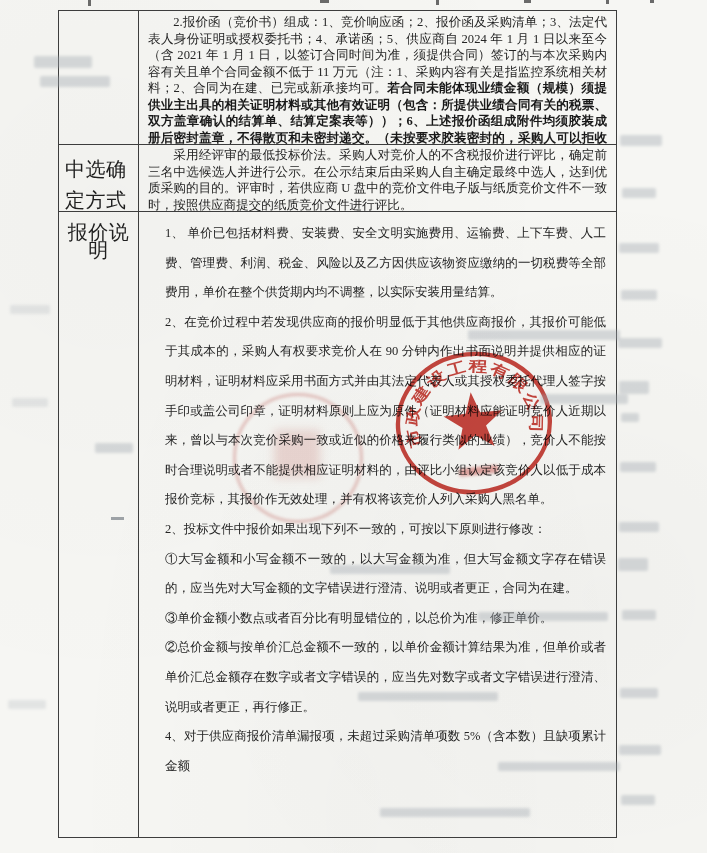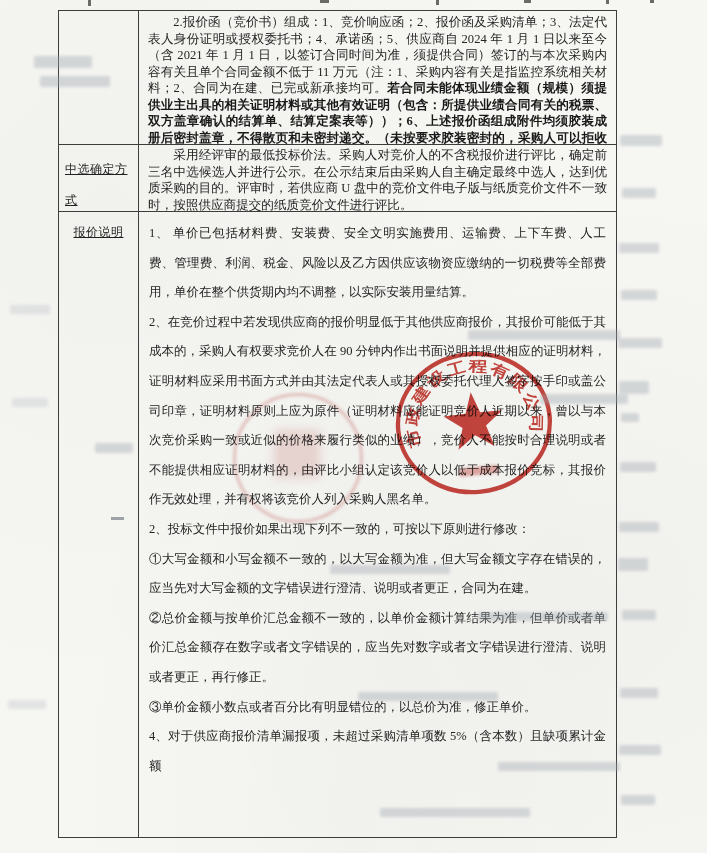--- a/index.html
+++ b/index.html
@@ -18,26 +18,26 @@
   }
   .doc-table{
     position:absolute;left:58px;top:10px;width:559px;height:828px;
     box-sizing:border-box;border:1.6px solid #3d3d3d;
     display:flex;flex-direction:column;
   }
   .row{display:flex;box-sizing:border-box;overflow:hidden;}
   .row + .row{border-top:1.6px solid #3d3d3d;}
   .row-1{height:133px;}
   .row-2{height:67px;}
-  .row-3{flex:1;}
+  .row-3{flex:1;gap:16px;}
   .cell{box-sizing:border-box;color:#242424;}
   .cell.label{
     width:80px;flex:0 0 80px;border-right:1.6px solid #3d3d3d;
-    font-size:12px;line-height:31px;word-break:break-all;
-    padding:9px 0 0 6px;letter-spacing:.5px;color:#1f1f1f;text-decoration:underline;
+    font-size:20px;line-height:31px;word-break:break-all;
+    padding:9px 0 0 6px;letter-spacing:.5px;color:#1f1f1f;
   }
   .cell.label.notes{padding:11px 0 0 0;text-align:center;line-height:18px;}
   .cell.content{
     flex:1;overflow:hidden;
     font-size:12.6px;line-height:16.5px;
     text-align:justify;text-justify:inter-character;word-break:break-all;
     padding:3px 9px 0 9px;color:#242424;
   }
   .cell.content p{margin:0;}
   .indent{text-indent:2em;}
@@ -89,22 +89,22 @@
       </div>
     </div>
 
     <div class="row row-3">
       <div class="cell label notes">报价说明</div>
       <div class="cell content">
         <p>1、 单价已包括材料费、安装费、安全文明实施费用、运输费、上下车费、人工费、管理费、利润、税金、风险以及乙方因供应该物资应缴纳的一切税费等全部费用，单价在整个供货期内均不调整，以实际安装用量结算。</p>
         <p>2、在竞价过程中若发现供应商的报价明显低于其他供应商报价，其报价可能低于其成本的，采购人有权要求竞价人在 90 分钟内作出书面说明并提供相应的证明材料，证明材料应采用书面方式并由其法定代表人或其授权委托代理人签字按手印或盖公司印章，证明材料原则上应为原件（证明材料应能证明竞价人近期以来，曾以与本次竞价采购一致或近似的价格来履行类似的业绩），竞价人不能按时合理说明或者不能提供相应证明材料的，由评比小组认定该竞价人以低于成本报价竞标，其报价作无效处理，并有权将该竞价人列入采购人黑名单。</p>
         <p>2、投标文件中报价如果出现下列不一致的，可按以下原则进行修改：</p>
         <p>①大写金额和小写金额不一致的，以大写金额为准，但大写金额文字存在错误的，应当先对大写金额的文字错误进行澄清、说明或者更正，合同为在建。</p>
+        <p>③单价金额小数点或者百分比有明显错位的，以总价为准，修正单价。</p>
         <p>②总价金额与按单价汇总金额不一致的，以单价金额计算结果为准，但单价或者单价汇总金额存在数字或者文字错误的，应当先对数字或者文字错误进行澄清、说明或者更正，再行修正。</p>
-        <p>③单价金额小数点或者百分比有明显错位的，以总价为准，修正单价。</p>
         <p>4、对于供应商报价清单漏报项，未超过采购清单项数 5%（含本数）且缺项累计金额</p>
       </div>
     </div>
 
   </div>
 
   <div class="faint-seal"></div>
 
   <svg class="seal" viewBox="0 0 164 150">
     <ellipse cx="82" cy="74" rx="76" ry="69" fill="none" stroke="#c5332b" stroke-width="4.4"></ellipse>

